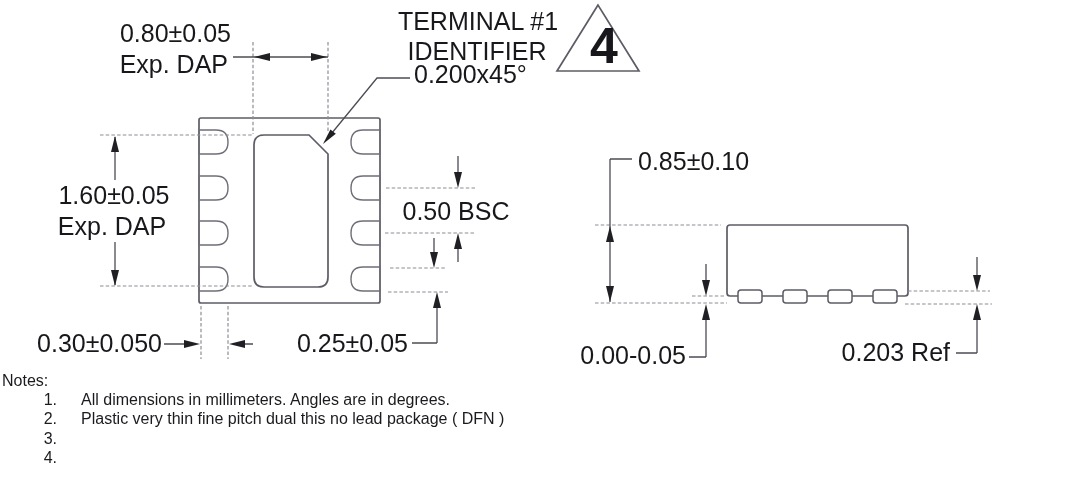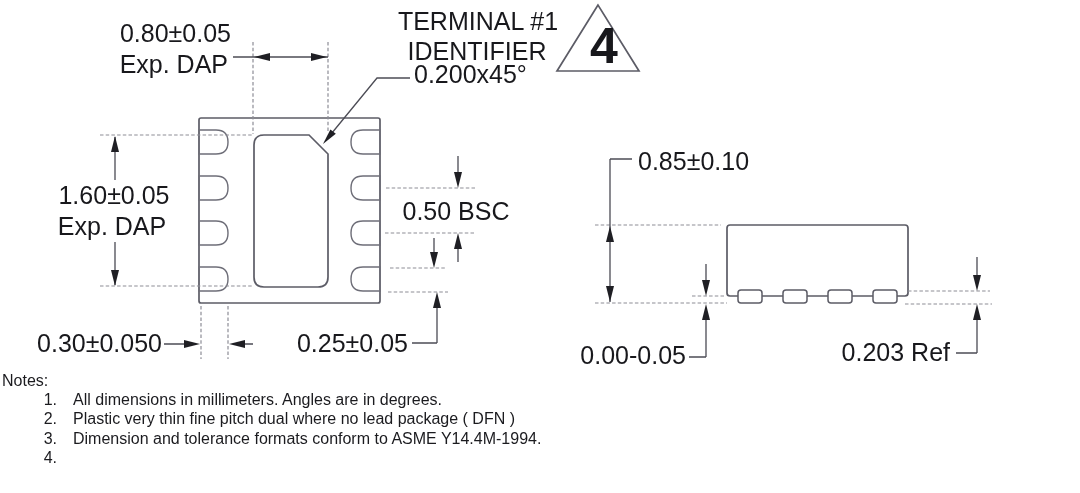--- a/index.html
+++ b/index.html
@@ -10,21 +10,21 @@
   svg .sub{font-size:25px;}
   .outline{fill:none;stroke:#5c5c66;stroke-width:1.7;}
   .outline-light{fill:none;stroke:#6e6e78;stroke-width:1.4;}
   .dim{stroke:#4c4c55;stroke-width:1.3;fill:none;}
   .ext{stroke:#8d8d96;stroke-width:1.2;fill:none;stroke-dasharray:3.5 2.2;}
   .ah{fill:#1f1f24;stroke:none;}
   .lead{fill:#ffffff;stroke:#5c5c66;stroke-width:1.5;}
   #notes{position:absolute;left:2px;top:371px;width:1078px;font-size:16px;line-height:19.2px;white-space:nowrap;}
   .note-row{display:flex;}
   .note-num{display:inline-block;width:55px;text-align:right;flex:0 0 55px;}
-  .note-text{margin-left:16px;text-align:center;}
+  .note-text{margin-left:24px;text-align:center;}
 </style>
 </head>
 <body>
 
 <div id="stage">
 
 <svg id="drawing" width="1080" height="372" viewBox="0 0 1080 372">
 
   <g>
 
@@ -139,25 +139,24 @@
 
 <div id="notes">
   <div>Notes:</div>
   <div class="note-row">
     <span class="note-num">1.</span>
     <span class="note-text">All dimensions in millimeters. Angles are in degrees.</span>
   </div>
   <div class="note-row">
     <span class="note-num">2.</span>
     <span class="note-text">
-      <div>Plastic very thin fine pitch dual where no lead package ( DFN )</div>
+      <div>Plastic very thin fine pitch dual this no lead package ( DFN )</div>
     </span>
   </div>
   <div class="note-row">
     <span class="note-num">3.</span>
-    <span class="note-text">Dimension and tolerance formats conform to ASME Y14.4M-1994.</span>
   </div>
   <div class="note-row">
     <span class="note-num">4.</span>
   </div>
 </div>
 
 </div>
 
 </body></html>

